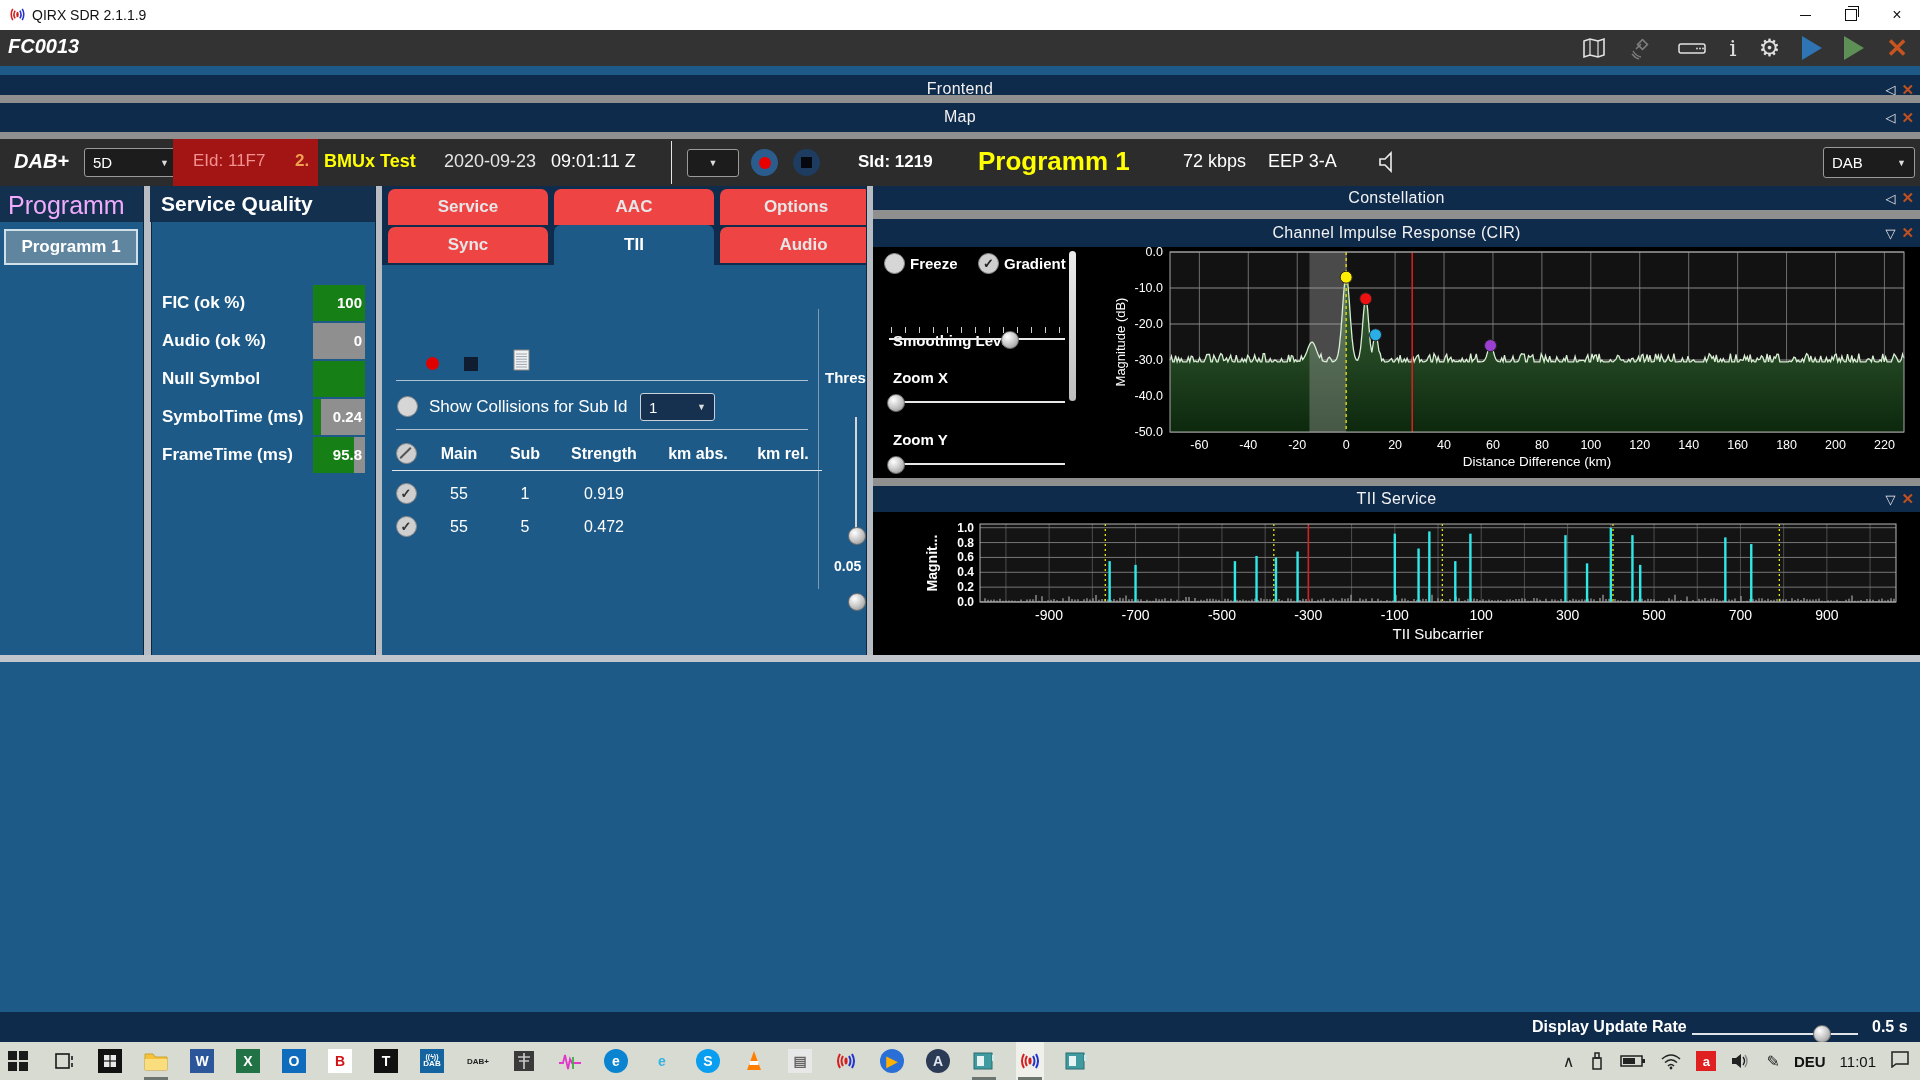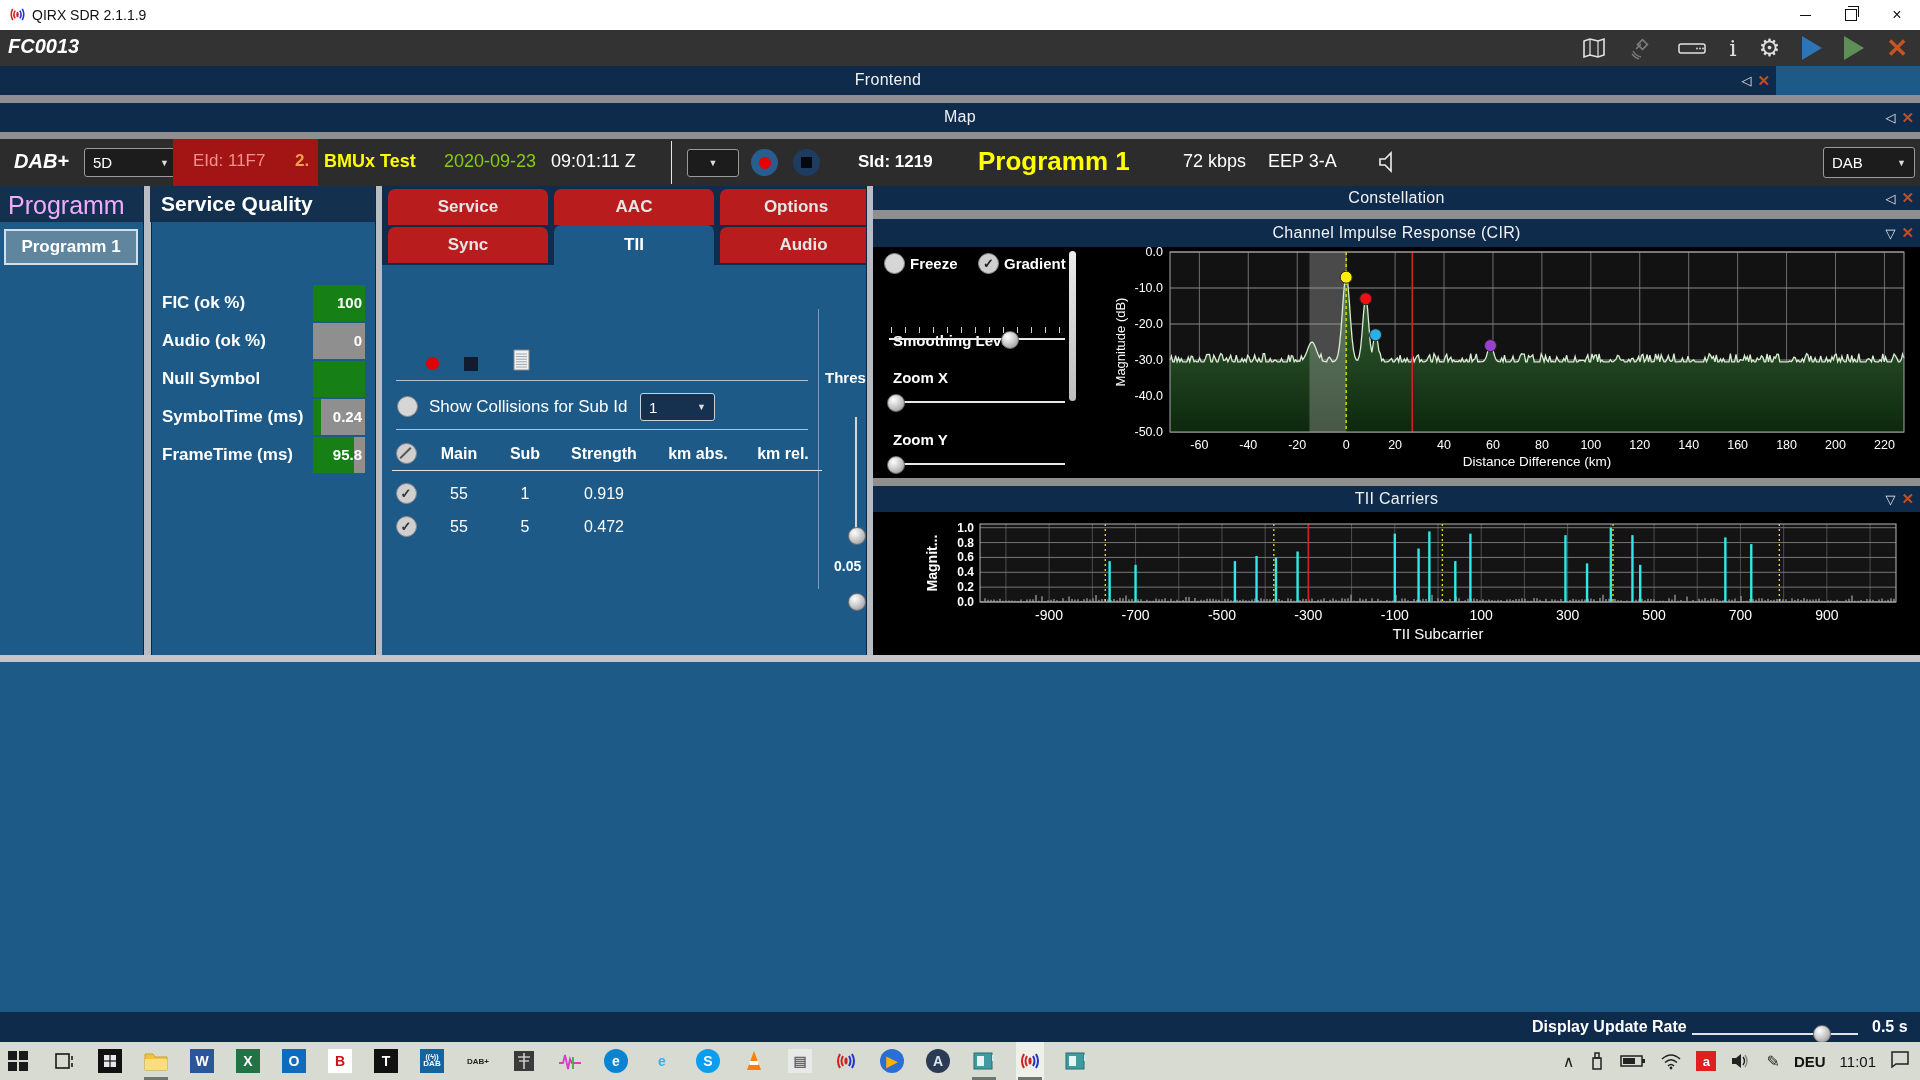--- a/index.html
+++ b/index.html
@@ -21,21 +21,21 @@
   .toolbar{left:0;top:139px;width:1920px;height:47px;background:#2c2c2c;color:#eee;}
   .combo{background:#1c1c1c;border:1px solid #9a9a9a;border-radius:3px;color:#fff;
          display:flex;align-items:center;justify-content:space-between;padding:0 8px;font-size:15px;}
   .caret{font-size:9px;color:#ddd;}
   .panelhead{background:#13304e;color:#fff;}
   .sqrow{position:absolute;left:0;width:100%;height:38px;}
   .sqlabel{position:absolute;left:12px;top:9px;font-size:17px;font-weight:600;color:#fff;}
   .sqbar{position:absolute;right:10px;top:1px;width:52px;height:36px;background:#8f8f8f;overflow:hidden;}
   .sqfill{position:absolute;left:0;top:0;height:100%;}
   .sqval{position:absolute;right:3px;top:9px;font-size:15px;font-weight:bold;color:#fff;}
-  .tab{position:absolute;height:36px;background:#b91c1c;border-radius:7px 7px 0 0;
+  .tab{position:absolute;height:36px;background:#ef4444;border-radius:7px 7px 0 0;
        display:flex;align-items:center;justify-content:center;font-size:17px;color:#e6e6e6;font-weight:600;}
   .tab.active{background:#1d5a87;color:#ffffff;height:40px;}
   .hr{position:absolute;height:1px;background:#c9d2da;opacity:.85;}
   .radio{position:absolute;width:19px;height:19px;border-radius:50%;background:#d6d6d6;border:1px solid #8a8a8a;}
   .chk{position:absolute;width:19px;height:19px;border-radius:50%;background:#cfcfcf;border:1px solid #888;
        display:flex;align-items:center;justify-content:center;font-size:13px;font-weight:bold;color:#222;}
   .tblgrid{display:grid;grid-template-columns:36px 70px 62px 96px 92px 78px;align-items:center;}
   .tcell{text-align:center;font-size:16px;color:#fff;}
   .thead{font-weight:600;}
   .hslider-track{position:absolute;height:2px;background:#e8e8e8;}
@@ -115,21 +115,21 @@
         </span>
         <span style="display: flex; align-items: center;">
           <div style="width: 0px; height: 0px; border-left: 20px solid rgb(93, 143, 87); border-top: 12px solid transparent; border-bottom: 12px solid transparent;"></div>
         </span>
         <span style="display: flex; align-items: center;">
           <span style="font-size: 26px; font-weight: bold; color: rgb(200, 84, 31);">✕</span>
         </span>
       </div>
   </div>
 
-  <div class="abs navybar" style="left:0;top:66px;width:1776px;height:29px;">
+  <div class="abs navybar" style="left:0;top:75px;width:1920px;height:29px;">
     <div class="abs bartitle" style="top:5px;">Frontend</div>
     <div class="barbtns abs">
         <span class="tri">◁</span>
         <span class="orx">✕</span>
       </div>
   </div>
   <div class="abs sep" style="left:0;top:95px;width:1920px;height:8px;"></div>
   <div class="abs navybar" style="left:0;top:103px;width:1920px;height:29px;">
     <div class="abs bartitle" style="top:5px;">Map</div>
     <div class="barbtns abs">
@@ -143,21 +143,21 @@
     <span class="abs" style="left:14px;top:11px;font-size:20px;font-style:italic;font-weight:bold;color:#fff;">DAB+</span>
     <div class="abs combo" style="left:84px;top:9px;width:76px;height:27px;">
       <span>5D</span>
         <span class="caret">▼</span>
     </div>
     <div class="abs" style="left:173px;top:0;width:145px;height:47px;background:#a31414;">
       <span class="abs" style="left:20px;top:12px;font-size:17px;color:#f49090;">EId: 11F7</span>
       <span class="abs" style="left:122px;top:12px;font-size:17px;color:#f0a050;font-weight:600;">2.</span>
     </div>
     <span class="abs" style="left:324px;top:12px;font-size:18px;color:#ffff00;font-weight:600;">BMUx Test</span>
-    <span class="abs" style="left:444px;top:12px;font-size:18px;color:#84cc16;">2020-09-23</span>
+    <span class="abs" style="left:444px;top:12px;font-size:18px;color:#e5e5e5;">2020-09-23</span>
     <span class="abs" style="left:551px;top:12px;font-size:18px;color:#fff;">09:01:11 Z</span>
     <div class="abs" style="left:671px;top:2px;width:1px;height:43px;background:#e6e6e6;"></div>
     <div class="abs combo" style="left:687px;top:10px;width:34px;height:26px;justify-content:center;">
       <span class="caret">▼</span>
     </div>
     <div class="abs" style="left:751px;top:10px;width:27px;height:27px;border-radius:50%;background:#2a5d8d;display:flex;align-items:center;justify-content:center;">
       <div style="width:12px;height:12px;border-radius:50%;background:#e80000;"></div>
     </div>
     <div class="abs" style="left:793px;top:10px;width:27px;height:27px;border-radius:50%;background:#1d3c5f;display:flex;align-items:center;justify-content:center;">
       <div style="width:11px;height:11px;background:#06080f;"></div>
@@ -408,21 +408,21 @@
         <text x="701.56" y="202" fill="#fff" font-size="12.5" text-anchor="middle">180</text>
         <text x="750.4933333333333" y="202" fill="#fff" font-size="12.5" text-anchor="middle">200</text>
         <text x="799.4266666666667" y="202" fill="#fff" font-size="12.5" text-anchor="middle">220</text>
         <text x="452" y="219" fill="#fff" font-size="13.5" text-anchor="middle">Distance Difference (km)</text>
         <text x="40" y="95" fill="#fff" font-size="13" text-anchor="middle" transform="rotate(-90 40 95)">Magnitude (dB)</text>
       </svg>
   </div>
 
   <div class="abs sep" style="left:873px;top:478px;width:1047px;height:8px;"></div>
   <div class="abs navybar" style="left:873px;top:486px;width:1047px;height:26px;">
-    <div class="abs bartitle" style="top:4px;">TII Carriers</div>
+    <div class="abs bartitle" style="top:4px;">TII Service</div>
     <div class="barbtns abs">
         <span class="tri">▽</span>
         <span class="orx">✕</span>
       </div>
   </div>
   <div class="abs cirblack" style="left:873px;top:512px;width:1047px;height:143px;">
     <svg id="tii-svg" class="abs" style="left:0;top:0;" width="1047" height="143">
         <rect x="107" y="12" width="916" height="78" fill="#141414"></rect>
         <line x1="132.9245283018868" y1="12" x2="132.9245283018868" y2="90" stroke="#4e4e4e" stroke-width="1"></line>
         <line x1="176.1320754716981" y1="12" x2="176.1320754716981" y2="90" stroke="#4e4e4e" stroke-width="1"></line>

